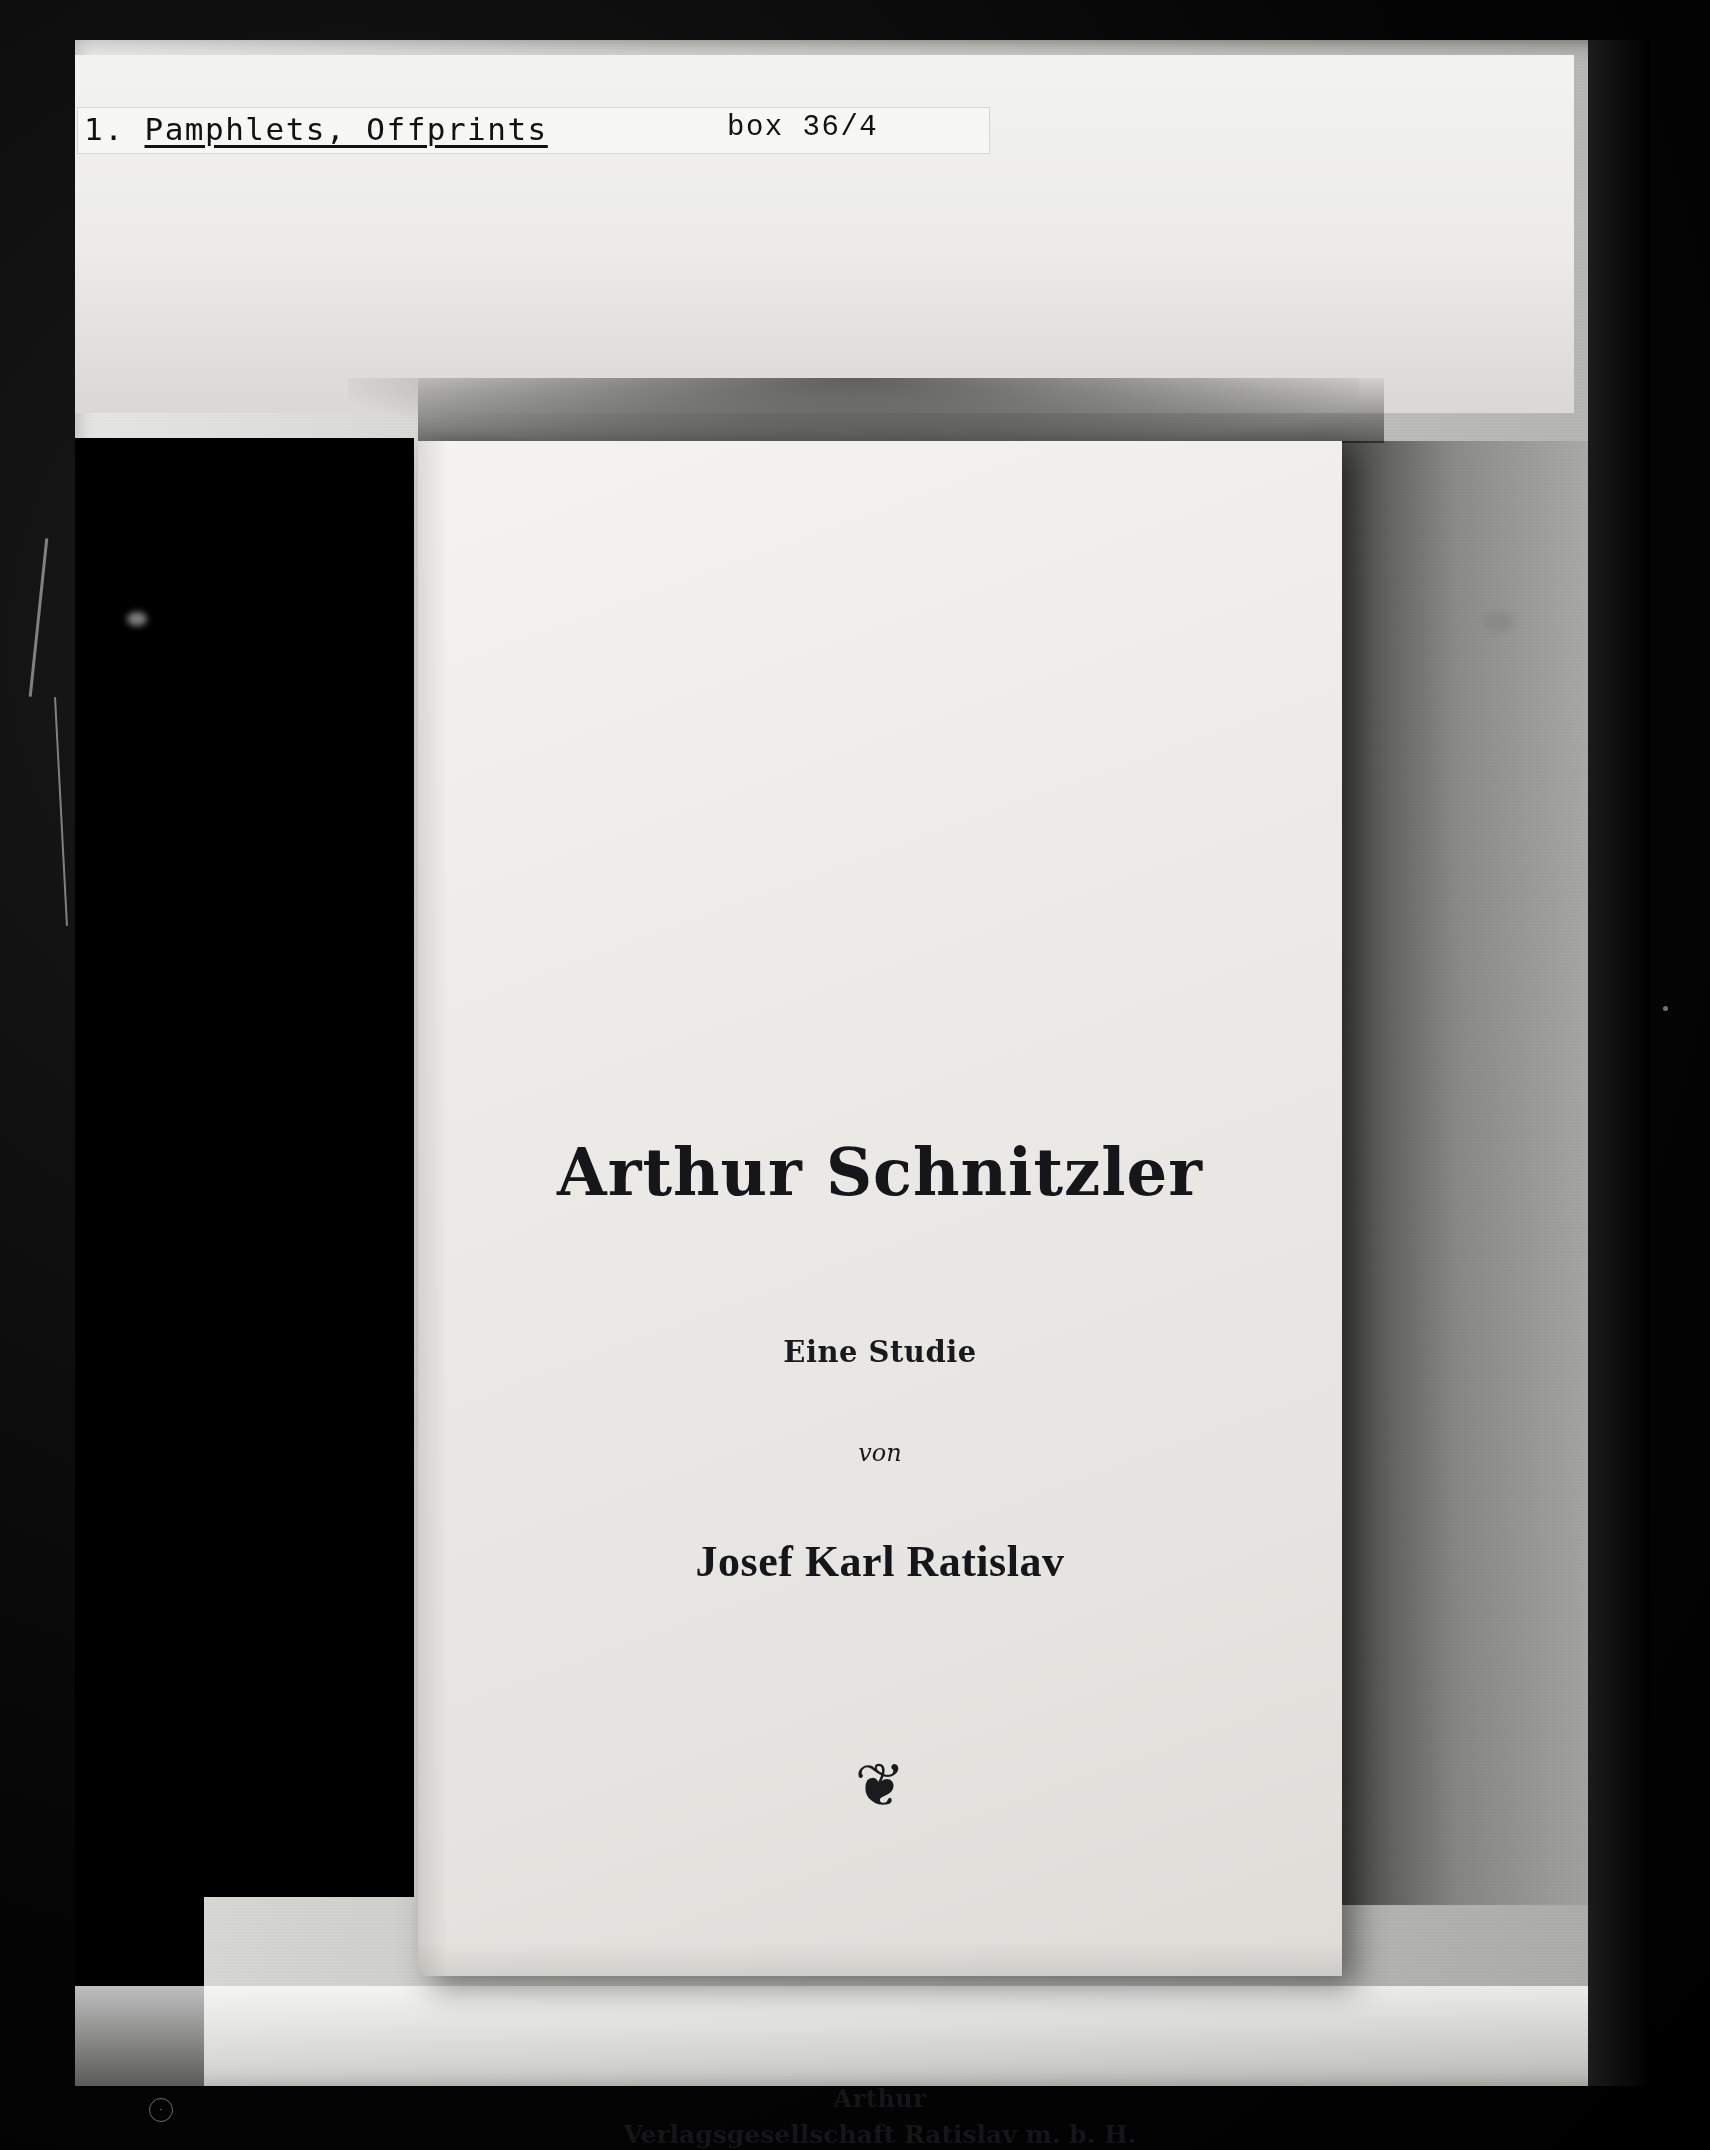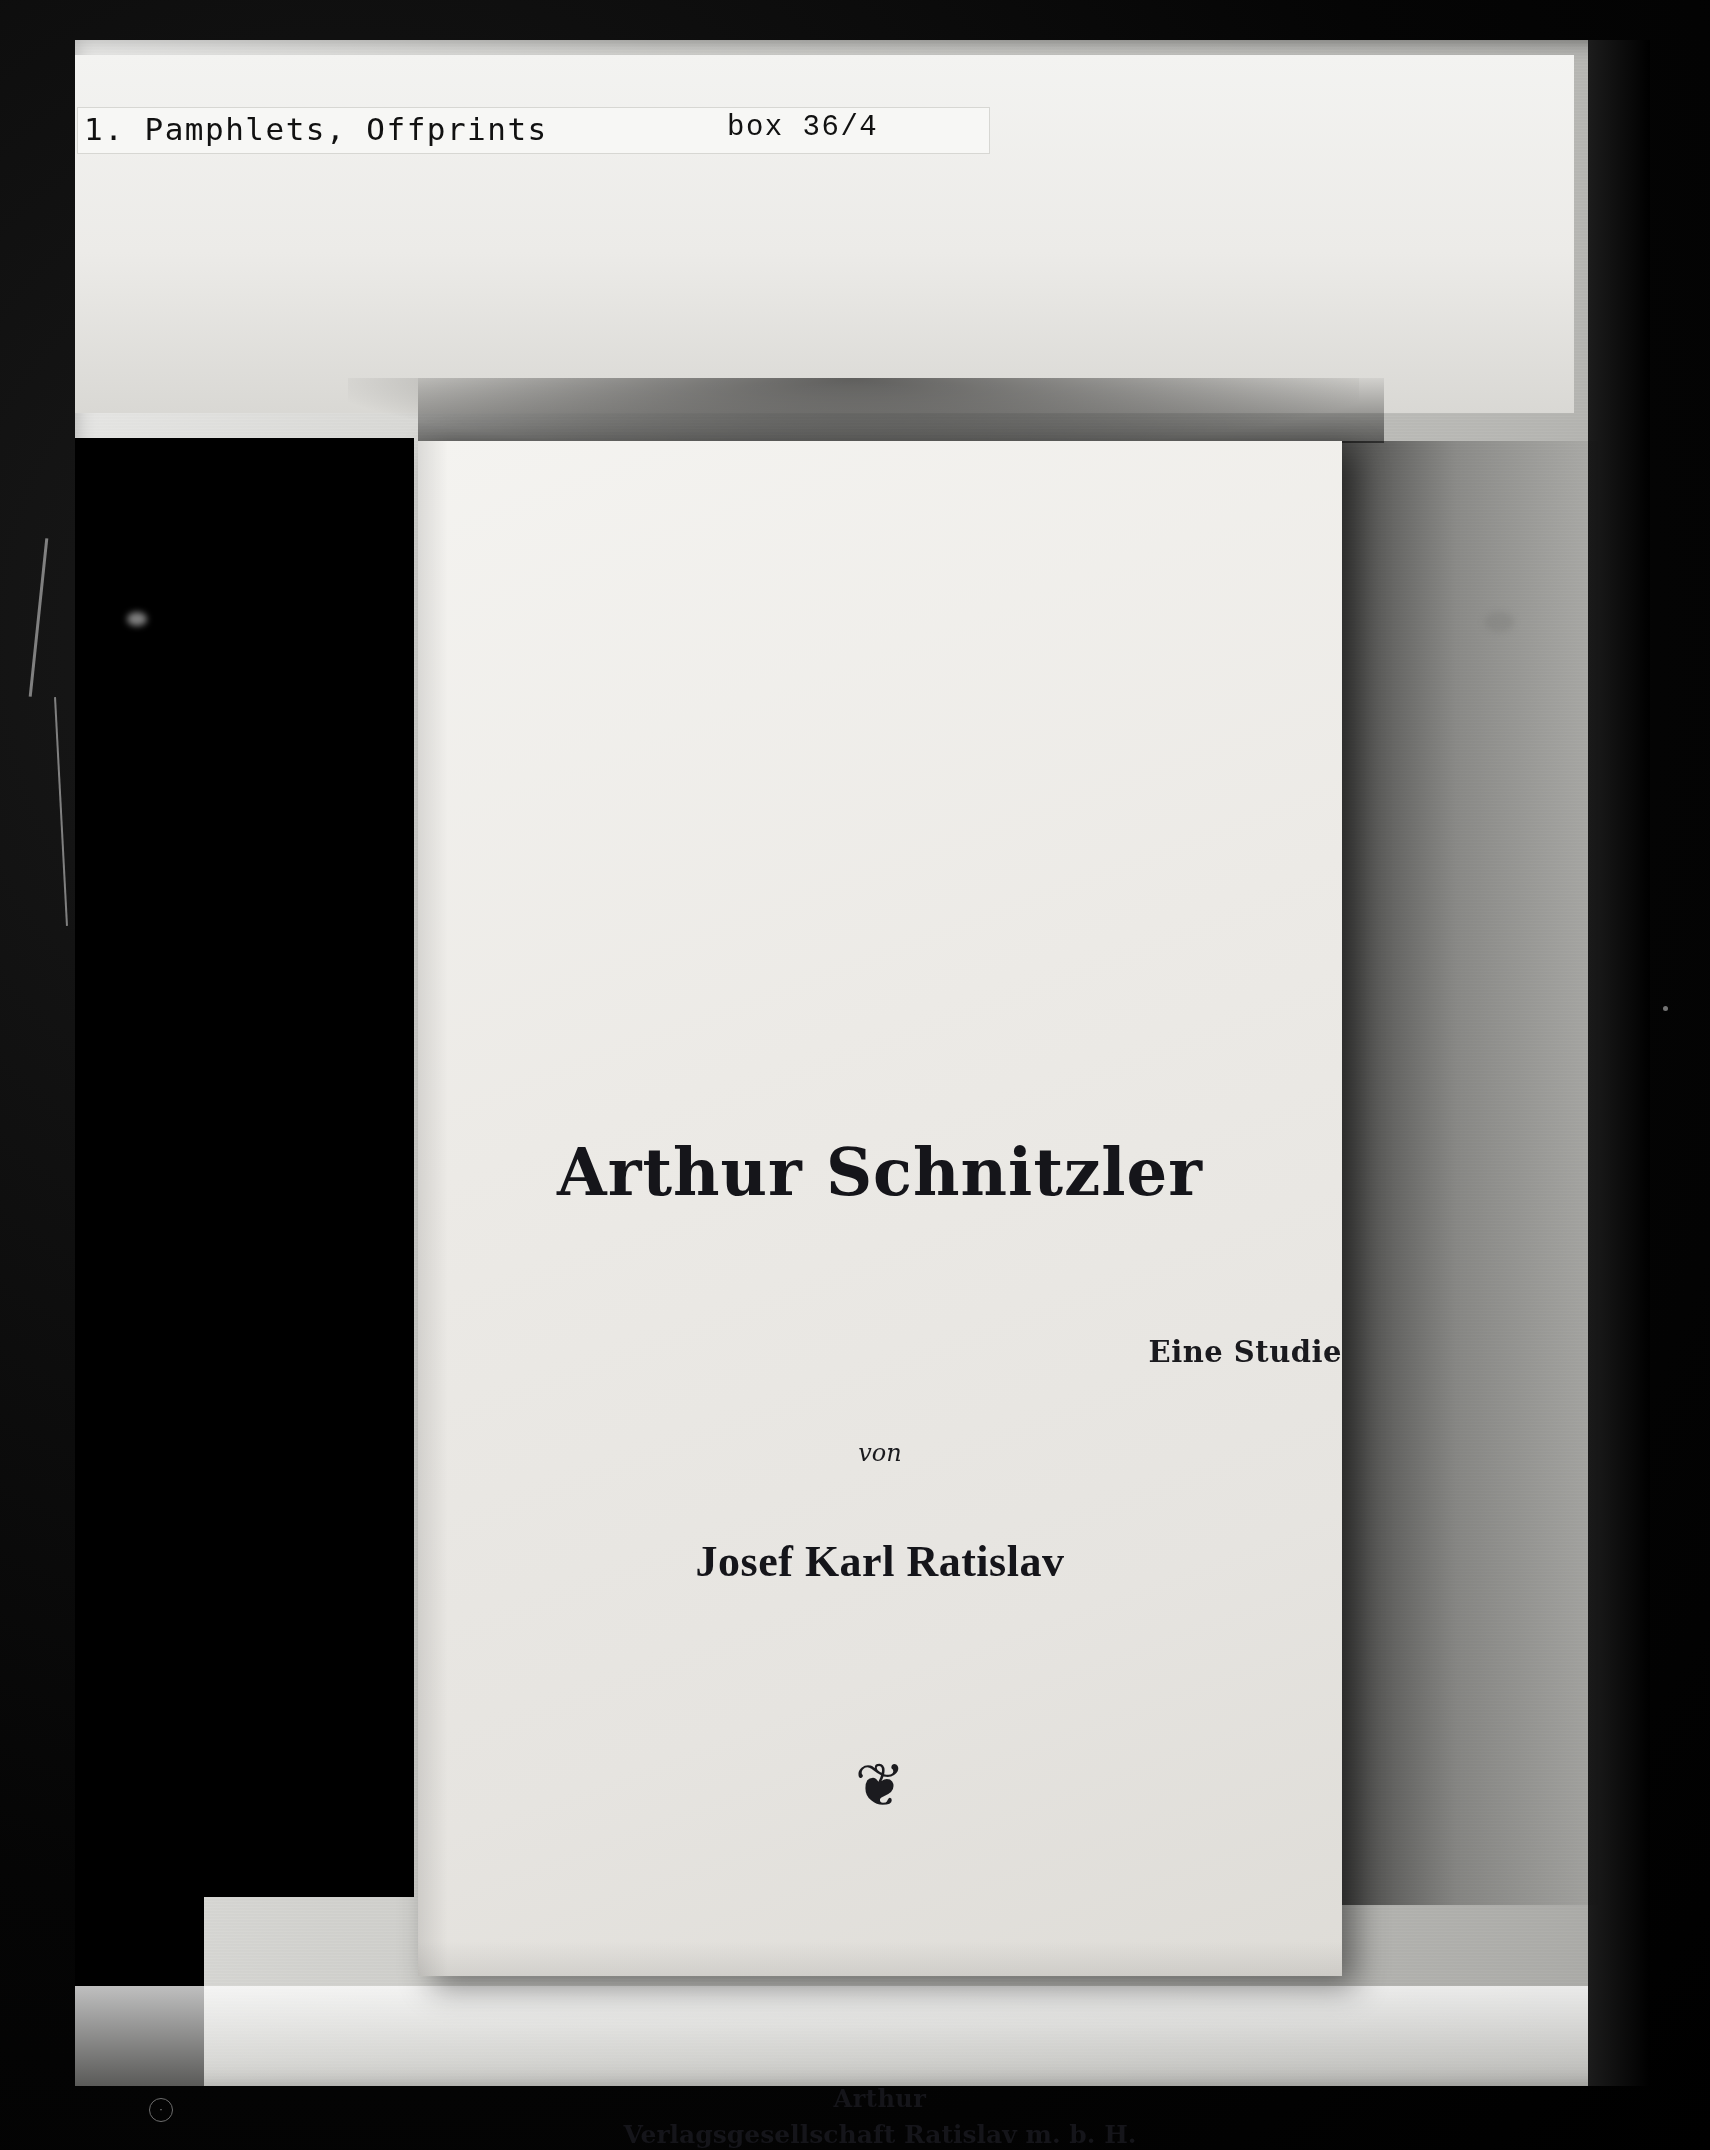--- a/index.html
+++ b/index.html
@@ -95,20 +95,21 @@
     position: absolute;
     left: 84px;
     top: 111px;
     font-family: "DejaVu Sans Mono", monospace;
     font-size: 31px;
     letter-spacing: 1.5px;
     color: #111;
     white-space: nowrap;
   }
   .label-text .underlined {
+    text-decoration: underline;
     text-decoration-thickness: 2.5px;
     text-underline-offset: 4.5px;
   }
   .label-box {
     position: absolute;
     left: 727px;
     top: 111px;
     font-family: Liberation Mono, monospace;
     font-size: 29px;
     letter-spacing: 1.5px;
@@ -175,21 +176,21 @@
     font-family: "DejaVu Serif", serif;
     font-weight: 700;
     font-style: normal;
     color: #15151a;
     transform: scaleX(.97);
   }
   .subtitle {
     position: absolute;
     left: 0; right: 0;
     top: 894px;
-    text-align: right;
+    text-align: center;
     font-size: 29px;
     font-family: "DejaVu Serif", serif;
     font-weight: 700;
     color: #1a1a1e;
     letter-spacing: 0.5px;
   }
   .byline {
     position: absolute;
     left: 0; right: 0;
     top: 998px;

